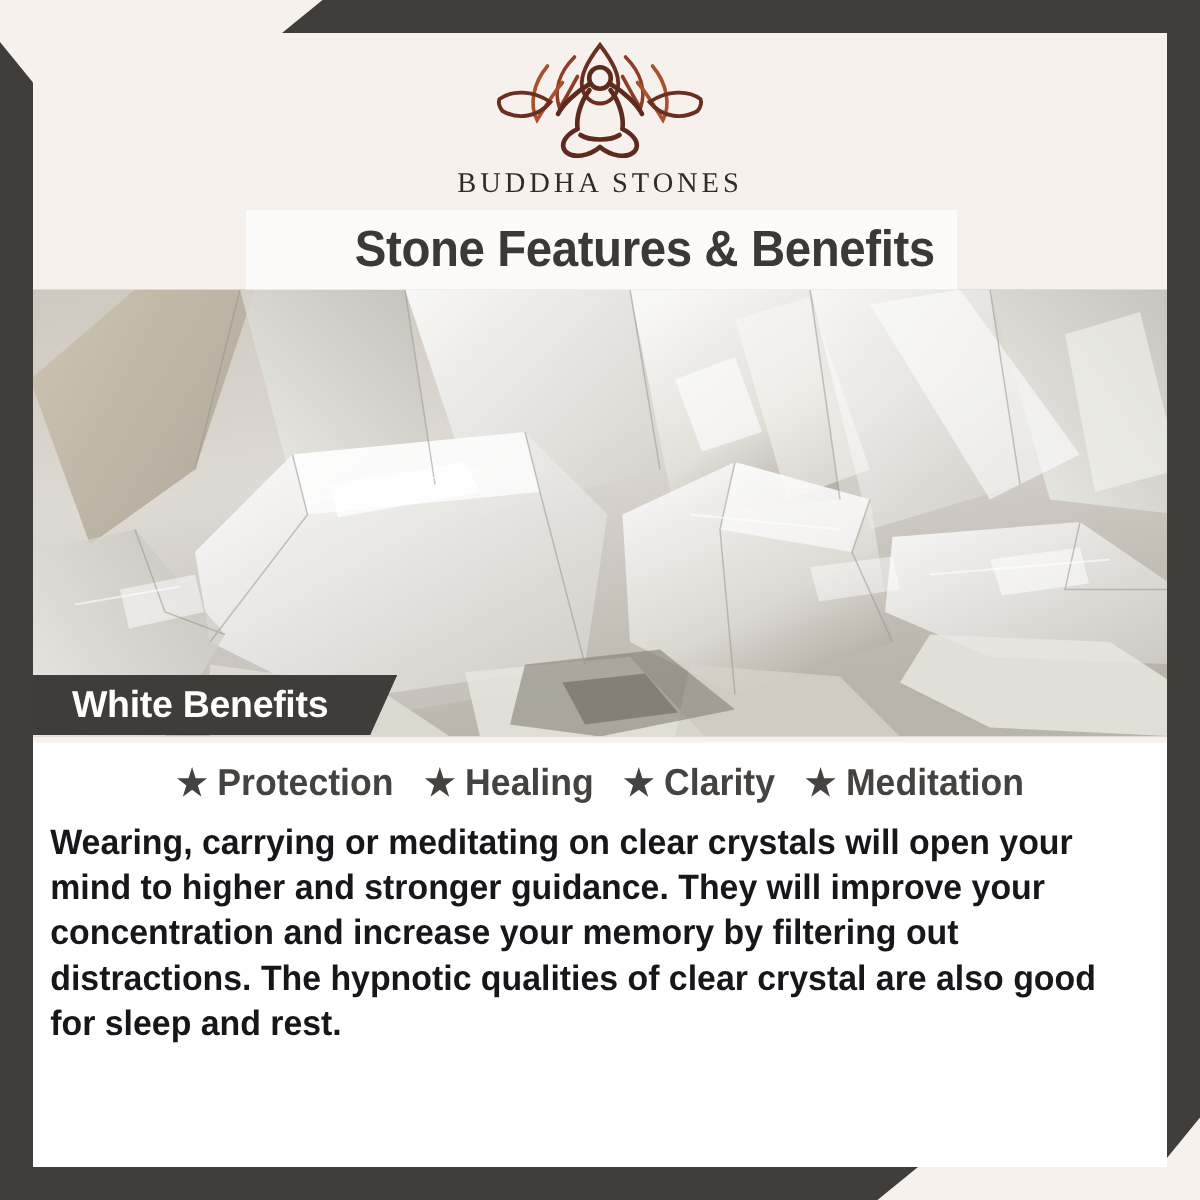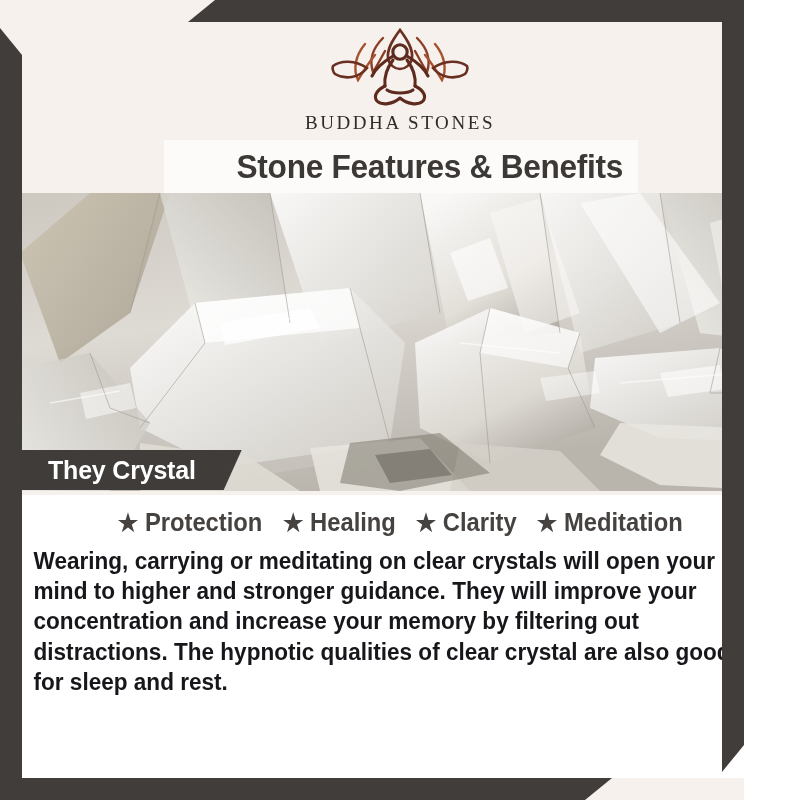--- a/index.html
+++ b/index.html
@@ -2,26 +2,25 @@
 <html><head>
 <meta charset="utf-8">
 <style>
   html, body {
     margin: 0;
     padding: 0;
     background: #ffffff;
   }
   #page {
     position: relative;
-    width: 724px;
+    width: 800px;
     height: 800px;
     overflow: hidden;
     background: #f6f1ec;
     font-family: "Liberation Sans", sans-serif;
-    padding-left: 20px;
   }
 
   
   .frame-top {
     position: absolute;
     top: 0; left: 0;
     width: 800px; height: 22px;
     background: #403d3a;
     clip-path: polygon(215px 0, 800px 0, 800px 22px, 188px 22px);
     z-index: 4;
@@ -316,21 +315,21 @@
       <g stroke="#ffffff" stroke-width="1.4" fill="none" opacity="0.6">
         <path d="M190,140 L300,120"></path>
         <path d="M440,150 L540,160"></path>
         <path d="M600,190 L720,180"></path>
         <path d="M30,210 L100,198"></path>
       </g>
     </svg>
   </div>
 
   <div class="photo-caption">
-    <span>They Crystal</span>
+    <span>White Benefits</span>
   </div>
 
   <div class="panel">
 
     <div class="benefits">
       <div class="benefit">
         <span class="star">★</span>
         <span>Protection</span>
       </div>
       <div class="benefit">

